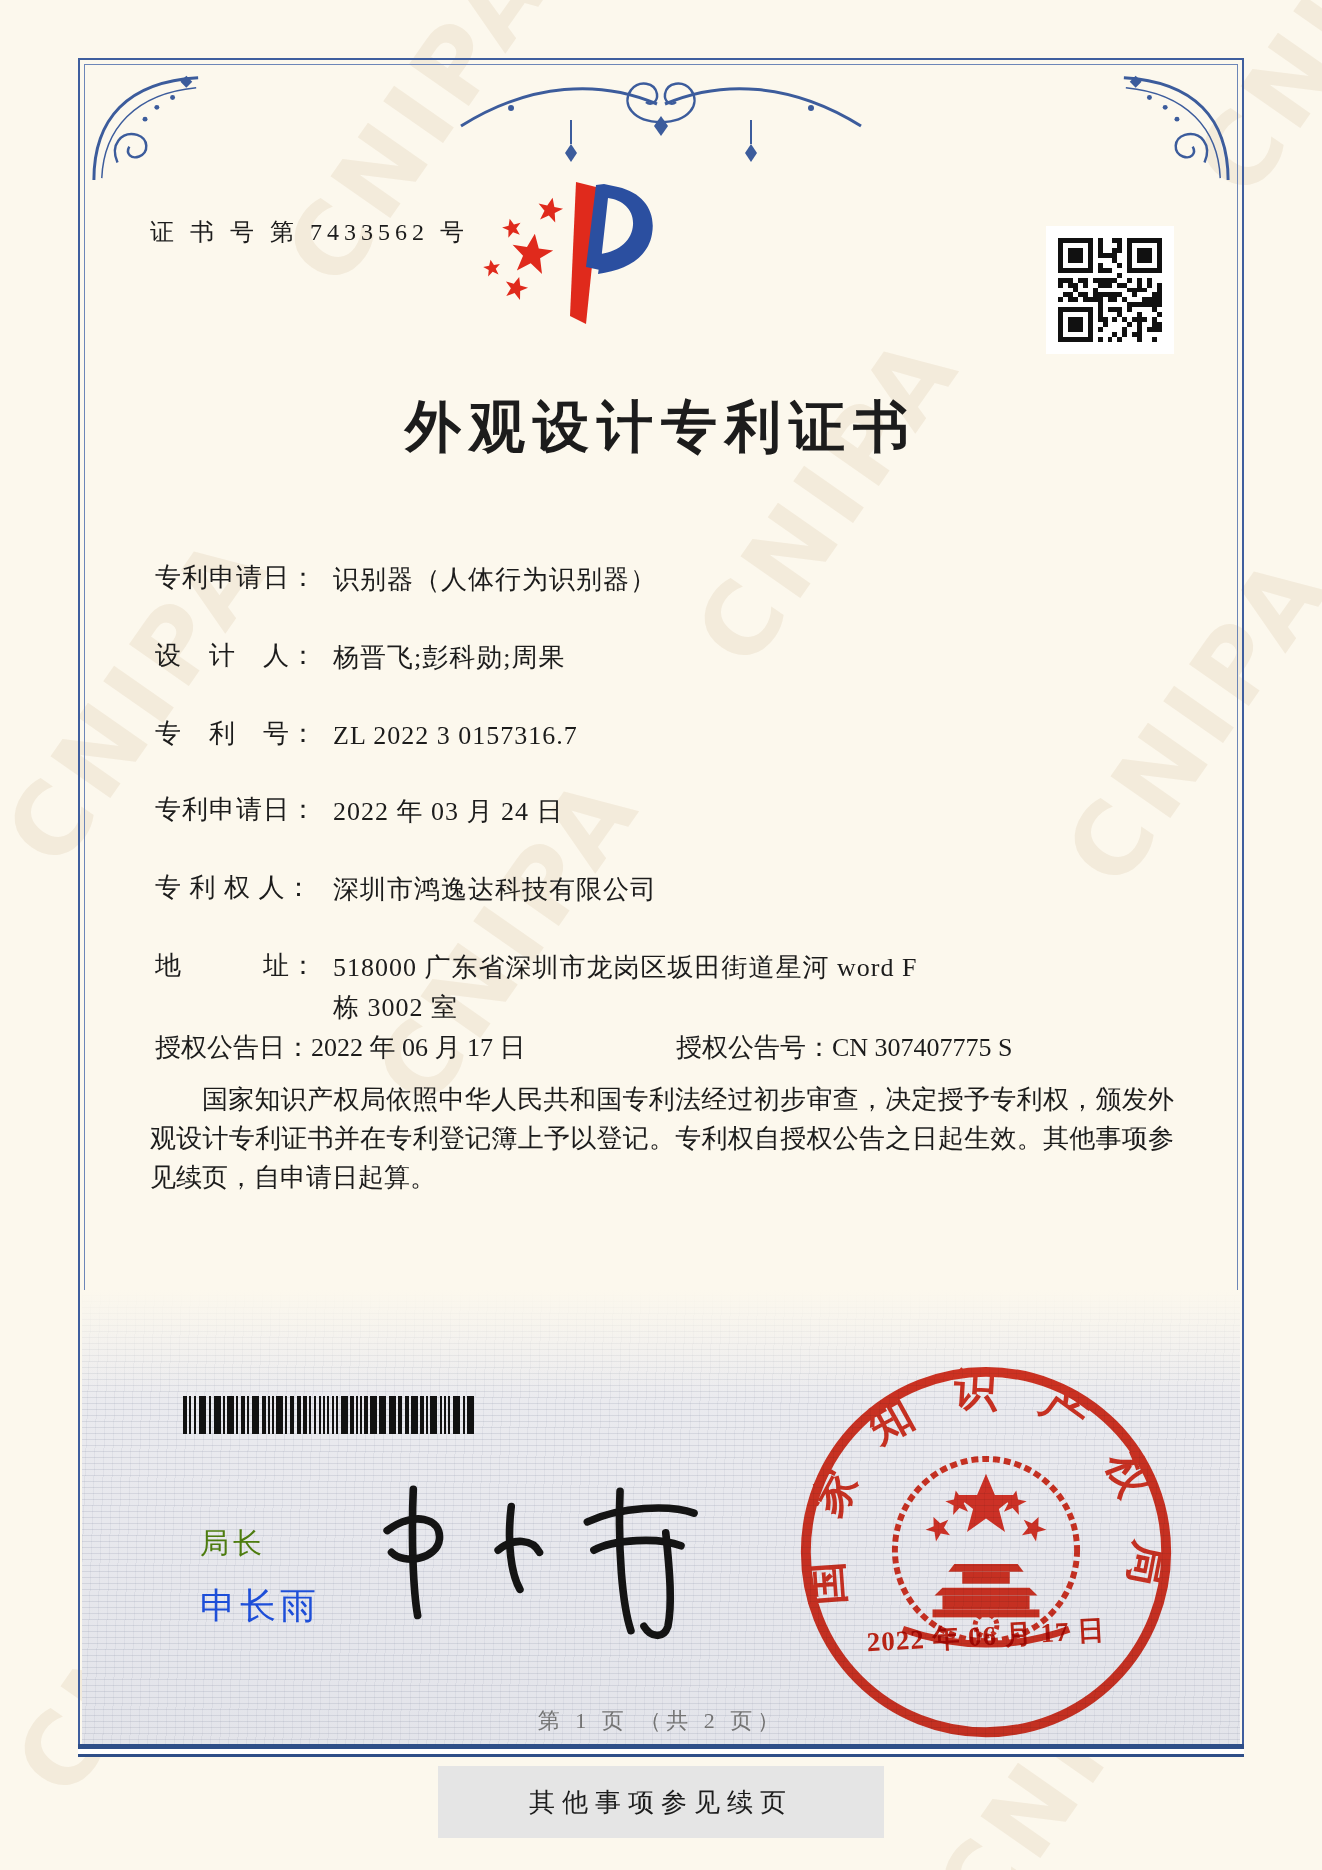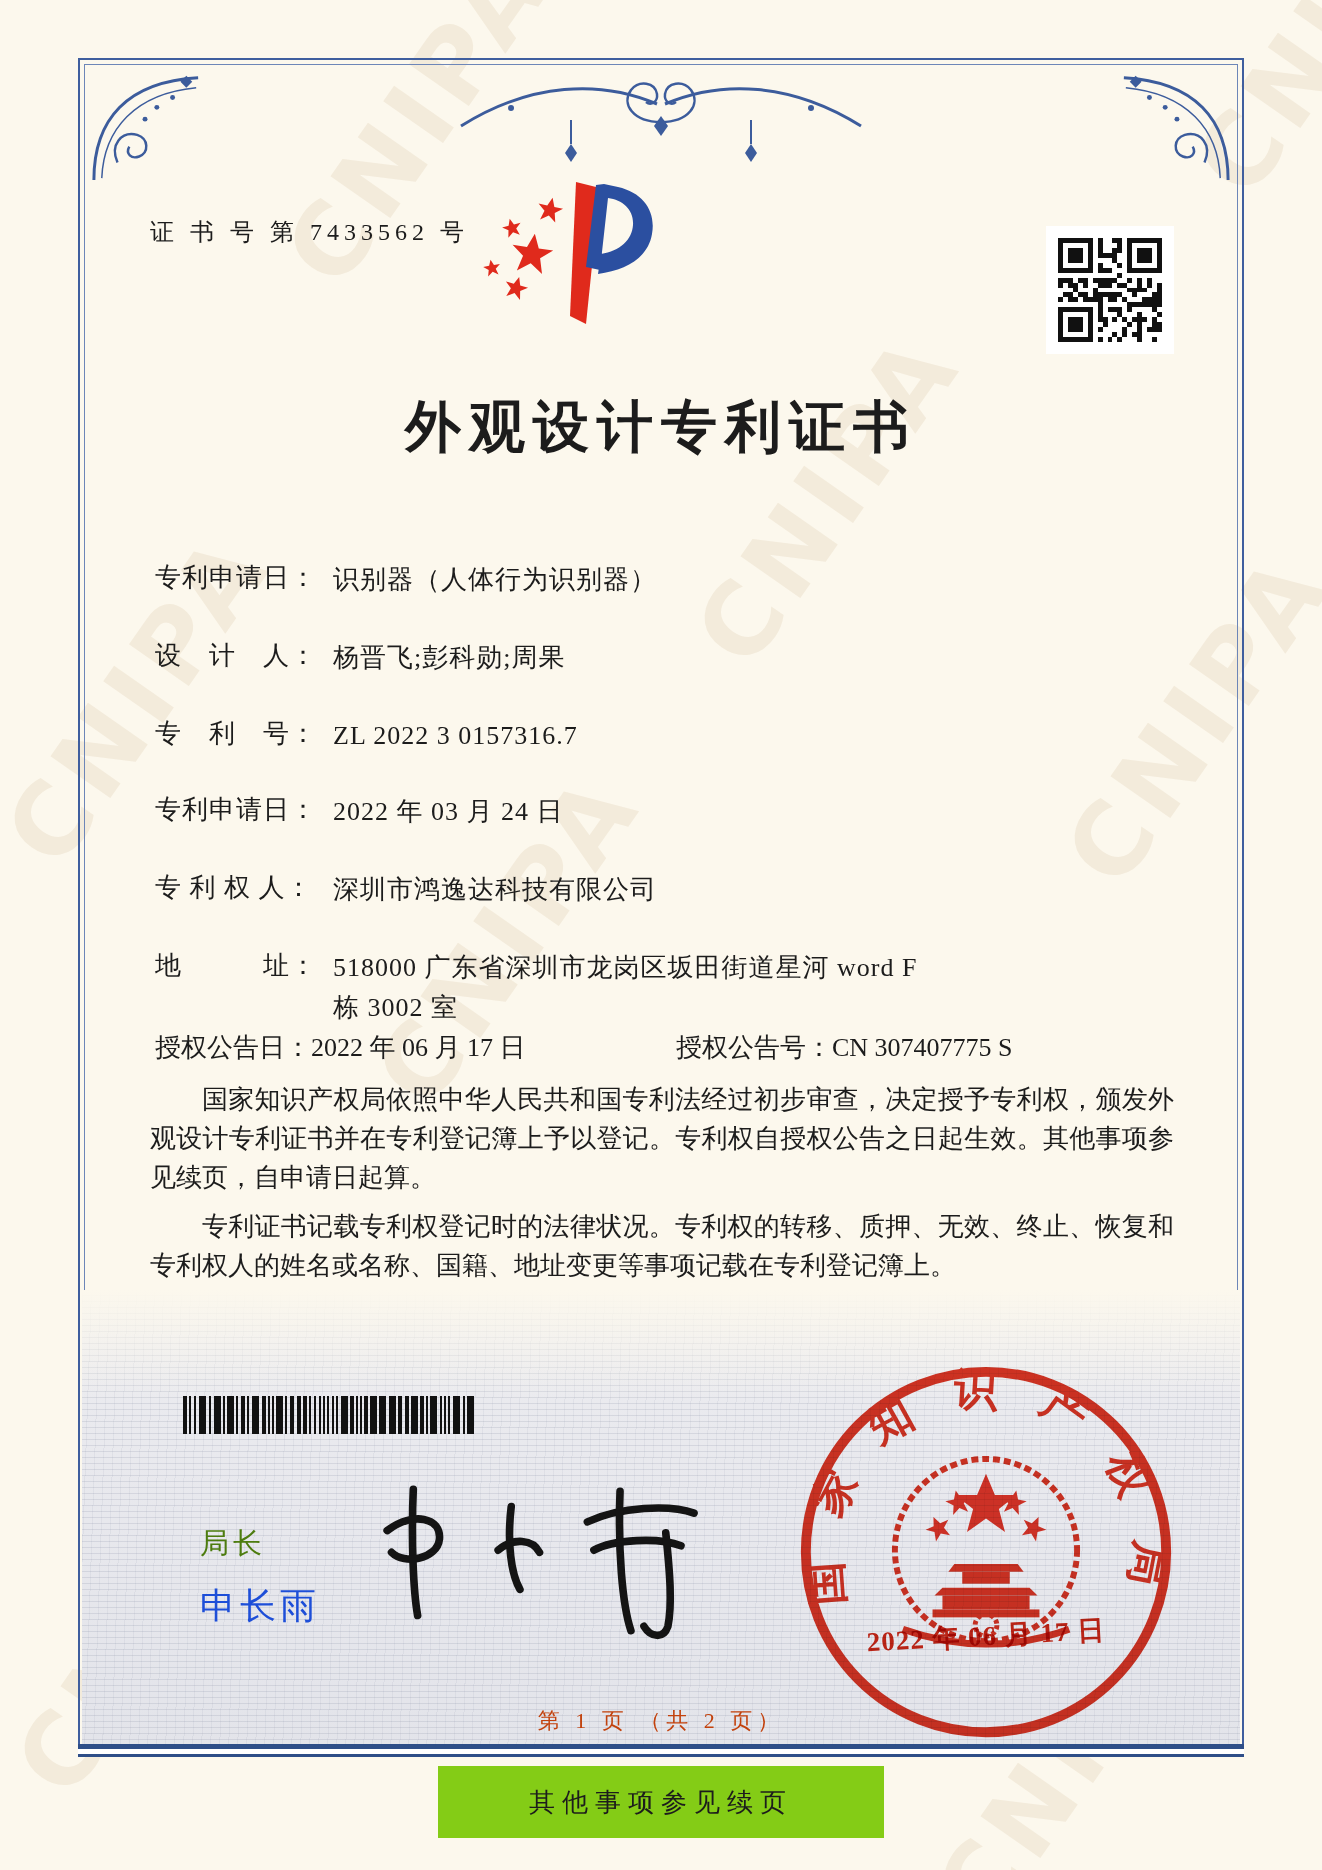--- a/index.html
+++ b/index.html
@@ -50,22 +50,22 @@
       background:linear-gradient(#fcf8ed, rgba(252,248,237,0));}
   .barcode{position:absolute;left:183px;top:1396px;width:298px;height:38px;}
   .signer-title{position:absolute;left:200px;top:1524px;font-size:29px;letter-spacing:4px;
       font-family:"Liberation Sans","DejaVu Sans",sans-serif;color:#4d7c0f;}
   .signer-name{position:absolute;left:200px;top:1582px;font-size:36px;letter-spacing:4px;
       font-family:Liberation Sans, sans-serif;color:#1d4ed8;}
   .signature{position:absolute;left:348px;top:1474px;width:370px;height:190px;color:#141414;}
   .seal{position:absolute;left:788px;top:1356px;width:396px;height:396px;mix-blend-mode:multiply;opacity:.95;}
   .seal-date{position:absolute;left:788px;top:1618px;width:396px;text-align:center;color:#cf2717;
       font-size:27px;font-weight:700;letter-spacing:1px;transform:rotate(-3deg);z-index:5;mix-blend-mode:multiply;}
-  .page-info{position:absolute;left:0;width:100%;top:1706px;text-align:center;font-size:22px;letter-spacing:5px;color:#c2410c;}
-  .note-box{position:absolute;left:438px;top:1766px;width:446px;height:72px;background:#84cc16;
+  .page-info{position:absolute;left:0;width:100%;top:1706px;text-align:center;font-size:22px;letter-spacing:5px;color:#737373;}
+  .note-box{position:absolute;left:438px;top:1766px;width:446px;height:72px;background:#e5e5e5;
       display:flex;align-items:center;justify-content:center;font-size:26px;letter-spacing:7px;}
 </style>
 </head>
 <body>
 
 <div class="page">
 
   <div class="wm" style="left:230px;top:60px;">CNIPA</div>
   <div class="wm" style="left:1140px;top:-30px;">CNIPA</div>
   <div class="wm" style="left:640px;top:440px;">CNIPA</div>
@@ -198,21 +198,20 @@
         <span>授权公告日：</span><span>2022 年 06 月 17 日</span>
       </span>
       <span class="g2">
         <span>授权公告号：</span><span>CN 307407775 S</span>
       </span>
     </div>
   </div>
 
   <div class="paras">
     <p>国家知识产权局依照中华人民共和国专利法经过初步审查，决定授予专利权，颁发外观设计专利证书并在专利登记簿上予以登记。专利权自授权公告之日起生效。其他事项参见续页，自申请日起算。</p>
-    <p>专利证书记载专利权登记时的法律状况。专利权的转移、质押、无效、终止、恢复和专利权人的姓名或名称、国籍、地址变更等事项记载在专利登记簿上。</p>
   </div>
 
   <div class="bottom-zone"></div>
 
   <div class="barcode">
     <svg viewBox="0 0 298 38" width="298" height="38" shape-rendering="crispEdges">
       <path id="barcode-bars" fill="#111" d="M0 0h4v38h-4zM6 0h2v38h-2zM11 0h2v38h-2zM16 0h7v38h-7zM26 0h2v38h-2zM31 0h7v38h-7zM40 0h2v38h-2zM44 0h7v38h-7zM53 0h2v38h-2zM58 0h4v38h-4zM64 0h2v38h-2zM69 0h7v38h-7zM79 0h4v38h-4zM85 0h2v38h-2zM89 0h2v38h-2zM93 0h7v38h-7zM102 0h2v38h-2zM107 0h4v38h-4zM114 0h4v38h-4zM120 0h4v38h-4zM126 0h2v38h-2zM131 0h2v38h-2zM136 0h2v38h-2zM140 0h2v38h-2zM144 0h2v38h-2zM149 0h2v38h-2zM153 0h2v38h-2zM158 0h7v38h-7zM167 0h4v38h-4zM173 0h2v38h-2zM177 0h2v38h-2zM181 0h4v38h-4zM187 0h7v38h-7zM196 0h7v38h-7zM206 0h7v38h-7zM215 0h4v38h-4zM222 0h4v38h-4zM228 0h7v38h-7zM237 0h4v38h-4zM243 0h2v38h-2zM247 0h7v38h-7zM257 0h2v38h-2zM261 0h2v38h-2zM265 0h2v38h-2zM270 0h7v38h-7zM280 0h2v38h-2zM284 0h7v38h-7z"></path>
     </svg>
   </div>
 

